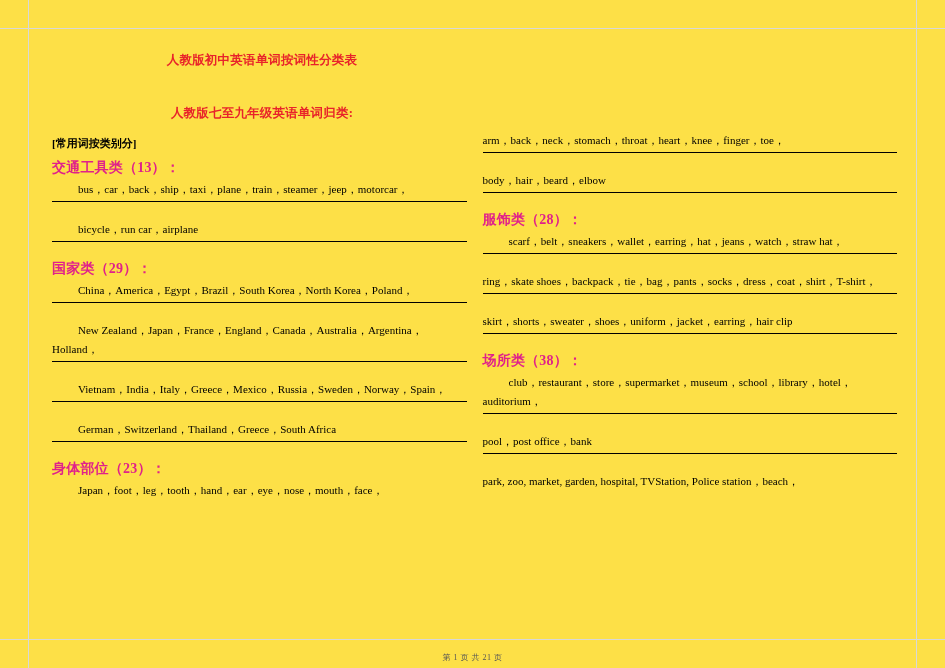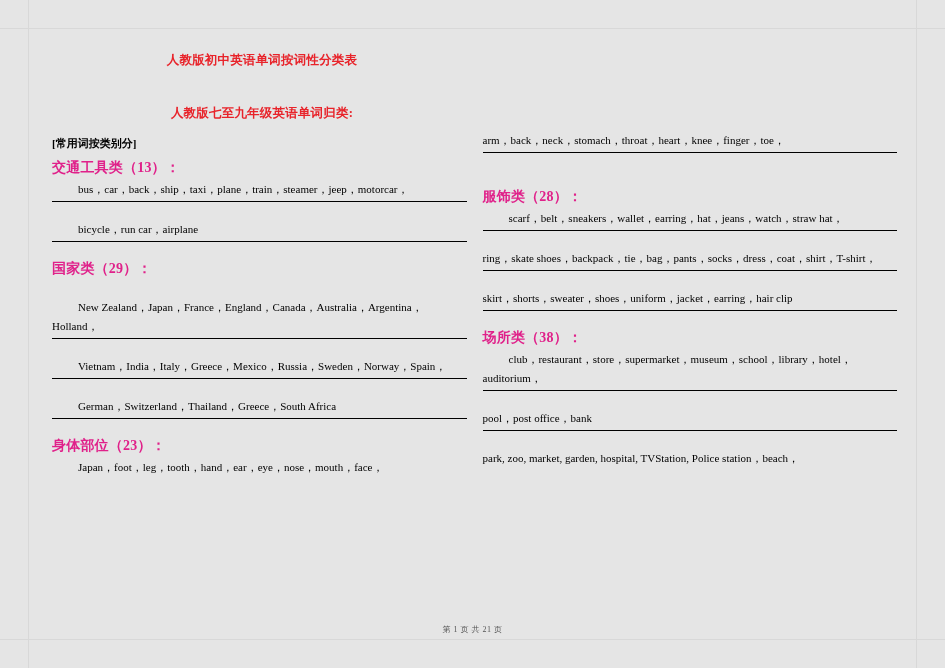--- a/index.html
+++ b/index.html
@@ -12,21 +12,21 @@
     height: 668px;
     font-family: "Liberation Serif", serif;
     position: relative;
     overflow: hidden;
   }
   .page {
     position: absolute;
     left: 0; top: 0;
     width: 945px;
     height: 668px;
-    background: #e5e5e5;
+    background: #fde047;
     box-sizing: border-box;
   }
   
   .frame-top {
     position: absolute; left: 0; top: 28px; width: 945px; height: 1px;
     background: #d8d8d8;
   }
   .frame-left {
     position: absolute; left: 28px; top: 0; width: 1px; height: 668px;
     background: #d8d8d8;
@@ -117,21 +117,21 @@
     width: 26px;
   }
   .spacer {
     height: 17px;
   }
   .gap-sm { height: 10px; }
 
   .footer {
     position: absolute;
     left: 0;
-    top: 624px;
+    top: 652px;
     width: 945px;
     text-align: center;
     font-size: 8px;
     color: #555;
     letter-spacing: 0.5px;
   }
 </style>
 </head>
 <body>
 
@@ -158,20 +158,21 @@
           <div class="cat-head">交通工具类（13）：</div>
           <div class="wordblock"><span class="indent"></span><span>bus，car，back，ship，taxi，plane，train，steamer，jeep，motorcar，</span></div>
           <div class="spacer"></div>
           <div class="wordblock"><span class="indent"></span><span>bicycle，run car，airplane</span></div>
         </div>
 
         <div class="gap-sm"></div>
 
         <div>
           <div class="cat-head">国家类（29）：</div>
+          <div class="wordblock"><span class="indent"></span><span>China，America，Egypt，Brazil，South Korea，North Korea，Poland，</span></div>
           <div class="spacer"></div>
           <div class="wordblock"><span class="indent"></span><span>New Zealand，Japan，France，England，Canada，Australia，Argentina，Holland，</span></div>
           <div class="spacer"></div>
           <div class="wordblock"><span class="indent"></span><span>Vietnam，India，Italy，Greece，Mexico，Russia，Sweden，Norway，Spain，</span></div>
           <div class="spacer"></div>
           <div class="wordblock"><span class="indent"></span><span>German，Switzerland，Thailand，Greece，South Africa</span></div>
         </div>
 
         <div class="gap-sm"></div>
 
@@ -180,20 +181,21 @@
           <div class="wordblock noline"><span class="indent"></span><span>Japan，foot，leg，tooth，hand，ear，eye，nose，mouth，face，</span></div>
         </div>
 
       </div>
 
       <div class="col-right">
 
         <div>
           <div class="wordblock"><span>arm，back，neck，stomach，throat，heart，knee，finger，toe，</span></div>
           <div class="spacer"></div>
+          <div class="wordblock"><span>body，hair，beard，elbow</span></div>
         </div>
 
         <div class="gap-sm"></div>
 
         <div>
           <div class="cat-head">服饰类（28）：</div>
           <div class="wordblock"><span class="indent"></span><span>scarf，belt，sneakers，wallet，earring，hat，jeans，watch，straw hat，</span></div>
           <div class="spacer"></div>
           <div class="wordblock"><span>ring，skate shoes，backpack，tie，bag，pants，socks，dress，coat，shirt，T-shirt，</span></div>
           <div class="spacer"></div>

